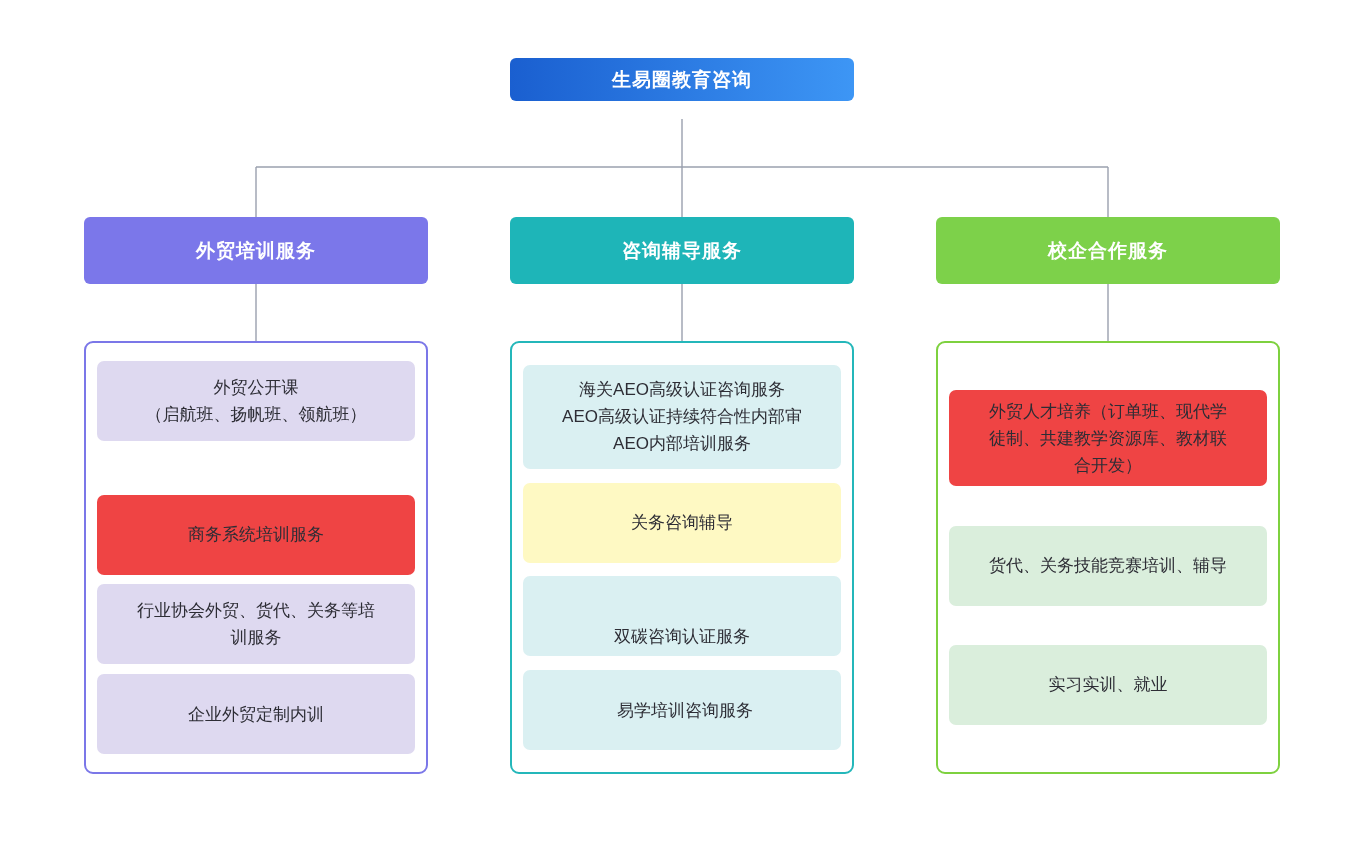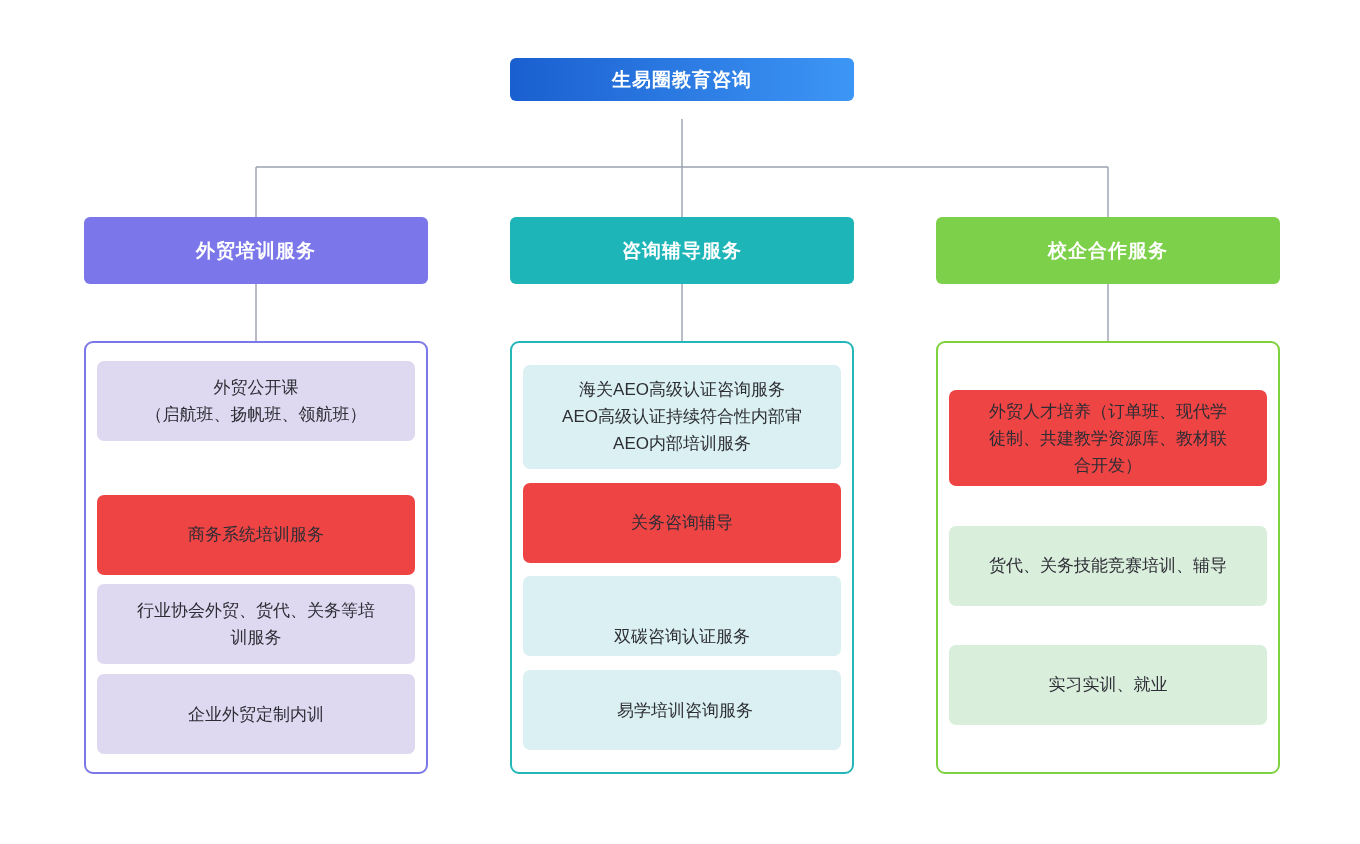--- a/index.html
+++ b/index.html
@@ -174,21 +174,21 @@
       </div>
     </div>
   <div class="branch-box col1" id="branch-box-1" style="border-color: rgb(36, 183, 186);">
       <div class="item-card tall3" style="background: rgb(218, 240, 242);">
         <div>
           <span class="line">海关AEO高级认证咨询服务</span>
           <span class="line">AEO高级认证持续符合性内部审</span>
           <span class="line">AEO内部培训服务</span>
         </div>
       </div>
-      <div class="item-card" style="background: #ef4444; align-items: center;">
+      <div class="item-card" style="background: #fef9c3; align-items: center;">
         <div>
           <span class="line">关务咨询辅导</span>
         </div>
       </div>
       <div class="item-card" style="background: rgb(218, 240, 242); align-items: flex-end;">
         <div>
           <span class="line">双碳咨询认证服务</span>
         </div>
       </div>
       <div class="item-card" style="background: rgb(218, 240, 242); padding-left: 16px;">

